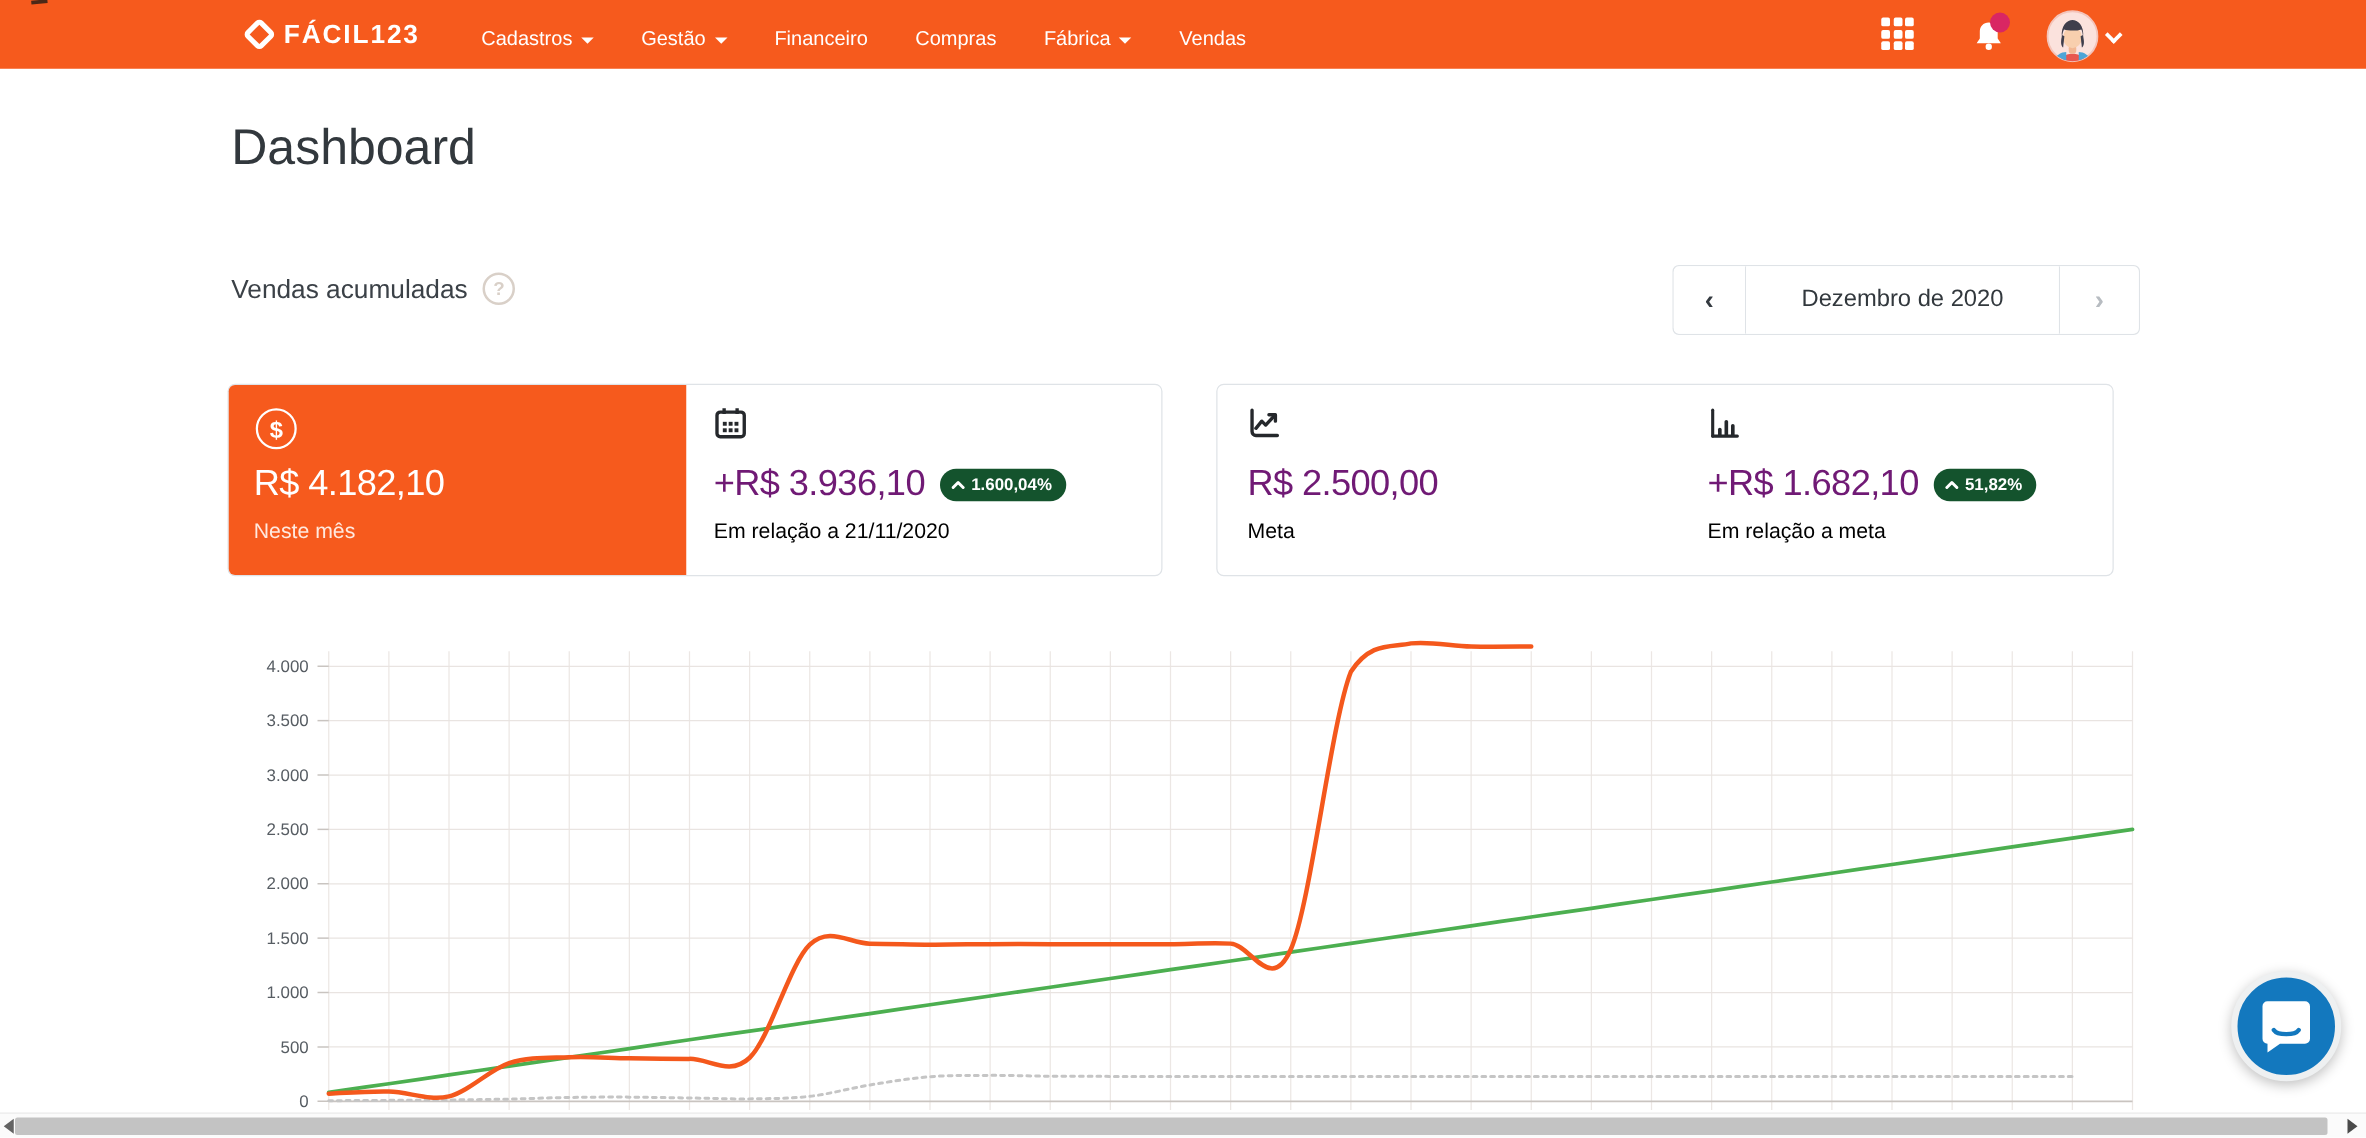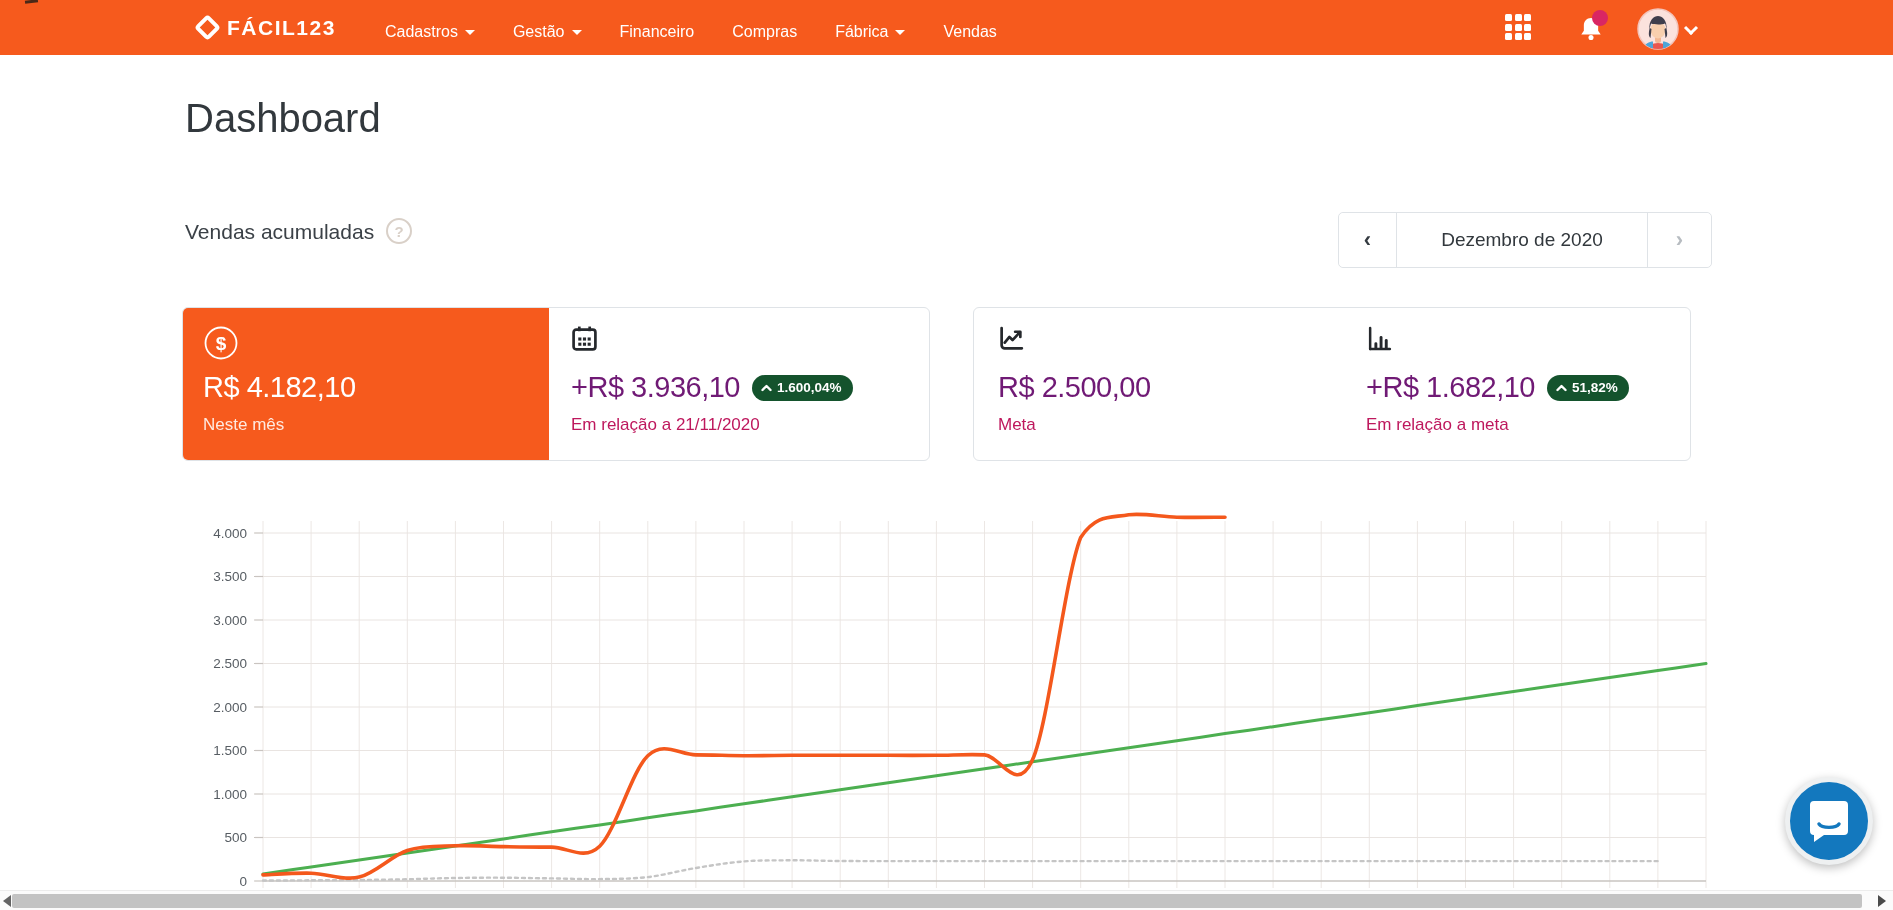--- a/index.html
+++ b/index.html
@@ -50,21 +50,21 @@
   #card1-orange { width:366px; height:100%; background:#f65a1d; border-radius:5px 0 0 5px;
                   padding:17px 0 0 20px; color:#fff; }
   #card1-white { flex:1; padding:17px 0 0 22px; }
   #card2 { left:973px; width:718px; display:flex; }
   #card2-col1 { width:392px; padding:17px 0 0 24px; }
   #card2-col2 { flex:1; padding:17px 0 0 0; }
   .stat-icon { height:36px; display:flex; align-items:flex-start; }
   .stat-value-row { display:flex; align-items:center; gap:12px; margin-top:10px; }
   .stat-value { font-size:29px; font-weight:500; color:#701a75; letter-spacing:-0.5px; }
   #card1-orange .stat-value { color:#fff; }
-  .stat-label { margin-top:11px; font-size:17px; color:#be185d; }
+  .stat-label { margin-top:11px; font-size:17px; color:#000000; }
   #card1-orange .stat-label { color:#ffe9df; }
   .badge { display:inline-flex; align-items:center; gap:5px; background:#14532d; color:#fff;
            border-radius:13px; height:26px; padding:0 11px 0 9px; font-size:13.5px; font-weight:bold;text-align:center; }
 
   
   #chart-svg { position:absolute; left:0; top:0; z-index:1; }
 
   
   #chat-btn { position:absolute; left:1785px; top:777px; width:88px; height:88px; border-radius:50%;
               background:#1378be; border:5px solid #eef0f1; box-shadow:0 3px 10px rgba(0,0,0,.25);

